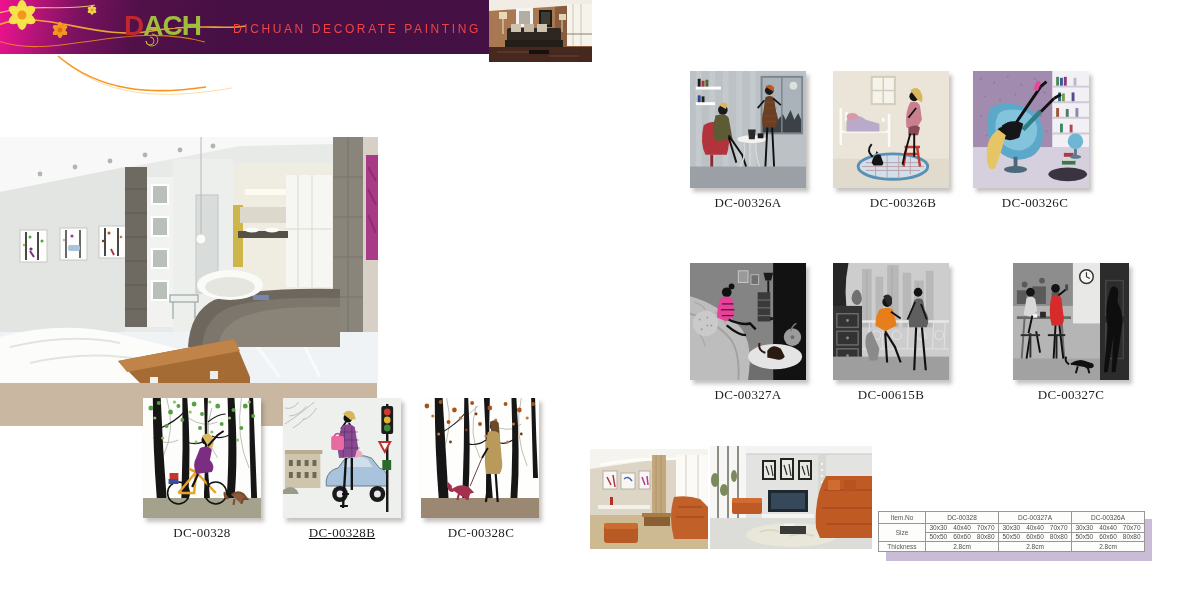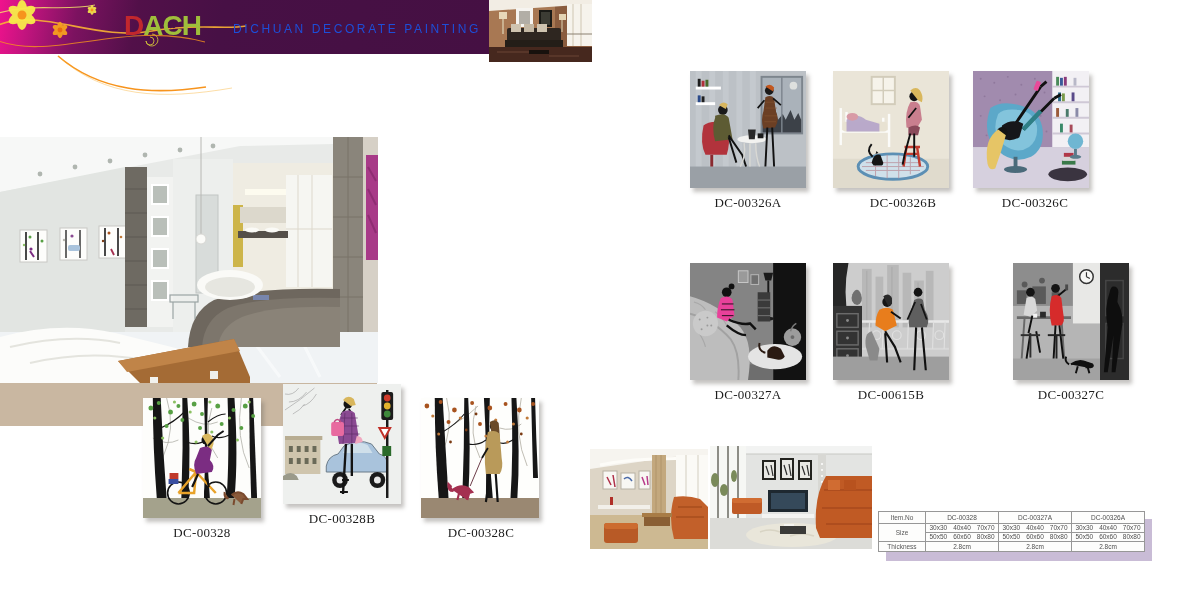--- a/index.html
+++ b/index.html
@@ -10,21 +10,21 @@
   .header-band{position:absolute;left:0;top:0;width:489px;height:54px;
     background:linear-gradient(100deg,#f0128d 0%,#c4147f 6%,#7c1260 16%,#521049 28%,#471045 45%,#451043 100%);
     z-index:2;}
   .flourish{position:absolute;left:0;top:0;width:340px;height:110px;z-index:3;pointer-events:none;}
   .logo{position:absolute;left:124px;top:11px;z-index:4;font-weight:bold;font-size:28px;
         letter-spacing:-1px;line-height:30px;white-space:nowrap;}
   .lg-d{color:#c1272d;}
   .lg-g{color:#9fbe3b;}
   .lg-c{color:#9fbe3b;position:relative;display:inline-block;}
   .lg-flower{position:absolute;left:5px;top:8px;font-size:11px;letter-spacing:0;color:#4a1047;line-height:11px;}
-  .tagline{position:absolute;left:233px;top:22px;z-index:4;color:#1d4ed8;font-size:12px;
+  .tagline{position:absolute;left:233px;top:22px;z-index:4;color:#ef4444;font-size:12px;
            letter-spacing:2.6px;white-space:nowrap;}
   .header-photo{position:absolute;left:489px;top:0;width:103px;height:62px;z-index:2;}
 
   
   .interior{position:absolute;left:0;top:137px;width:378px;height:246px;}
   .tan-band{position:absolute;left:0;top:383px;width:377px;height:43px;background:#c9b7a1;}
 
   
   .card{position:absolute;text-align:center;}
   .card .art{box-shadow:3px 4px 4px rgba(110,105,100,.4);background:#fff;font-size:0;line-height:0;}
@@ -605,21 +605,21 @@
         <path d="M60,38 q6,-5 10,0 q3,5 1,10 l-3,8 q-3,-2 -2,-8z" fill="#d9b85e"></path>
         <path d="M66,48 l10,-11 6,-4" stroke="#131313" stroke-width="2" fill="none"></path>
         <path d="M58,50 q8,-4 12,2 l-2,10 q6,6 2,12 l-16,2 q-4,-10 0,-16z" fill="#7b2d82"></path>
         <path d="M56,76 l-6,13 m14,-13 l3,13" stroke="#131313" stroke-width="2.2" fill="none"></path>
         <path d="M90,97 q6,-5 12,-1 l4,5 h-4 l-2,5 m-7,-5 l-1,6 m-5,-7 q-5,1 -4,-6" stroke="#7a4a2e" stroke-width="2" fill="#8a5a3a"></path>
       </svg>
     </div>
     <div class="code">DC-00328</div>
   </div>
 
-  <div class="card big" style="left:283px;top:384px;width:118px;">
+  <div class="card big" style="left:283px;top:398px;width:118px;text-decoration:underline;">
     <div class="art">
       <svg viewBox="0 0 120 120" preserveAspectRatio="none">
         <rect width="120" height="120" fill="#eef0ee"></rect>
         <g stroke="#a8a8a8" stroke-width=".7" fill="none">
           <path d="M2,26 q16,-10 30,-22"></path>
             <path d="M6,18 q10,0 18,-10"></path>
             <path d="M2,10 q8,2 14,-6"></path>
             <path d="M10,30 q8,-4 12,-10"></path>
             <path d="M20,22 q8,-2 14,-12"></path>
         </g>

